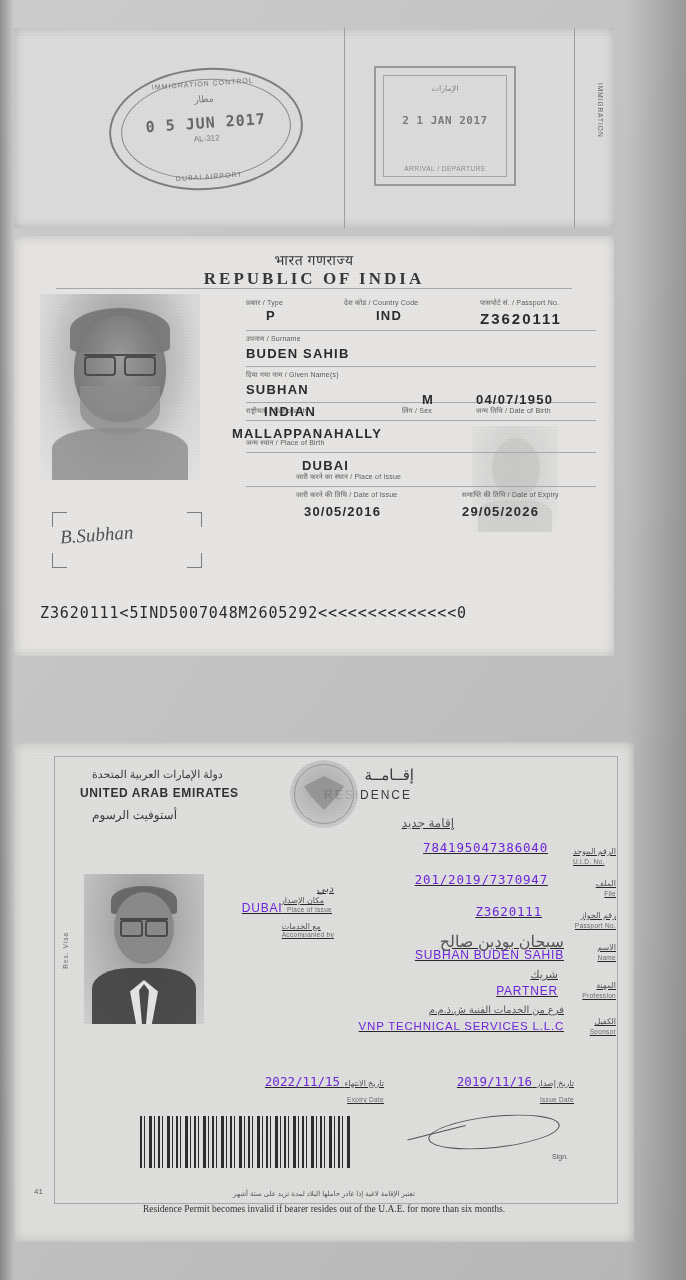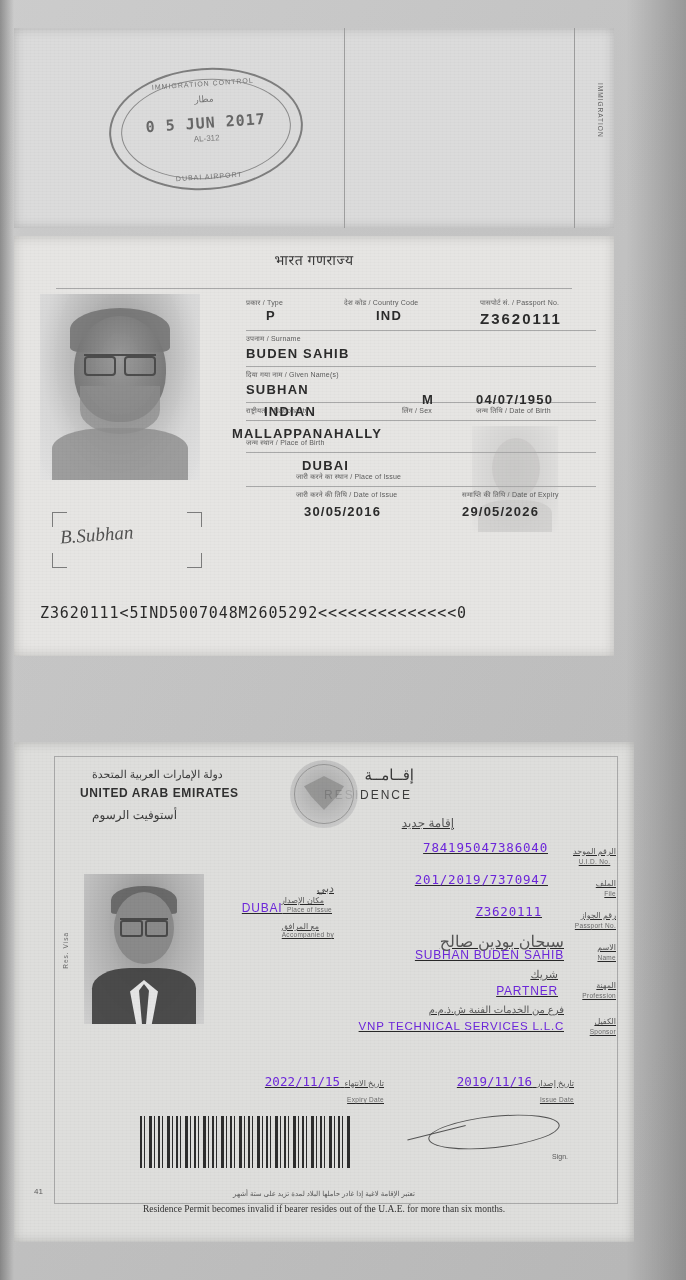--- a/index.html
+++ b/index.html
@@ -342,29 +342,36 @@
 
   <div class="stamp-oval">
     <div class="inner"></div>
     <div class="stamp-top-text">IMMIGRATION CONTROL</div>
     <div class="stamp-arabic">مطار</div>
     <div class="stamp-date">0 5 JUN 2017</div>
     <div class="stamp-sub">AL-312</div>
     <div class="stamp-bot-text">DUBAI AIRPORT</div>
   </div>
 
+  <div class="stamp-rect">
+    <div class="inner"></div>
+    <div class="rar">الإمارات</div>
+    <div class="rdate">2 1 JAN 2017</div>
+    <div class="rbot">ARRIVAL / DEPARTURE</div>
+  </div>
 
   <div class="side-vertical">IMMIGRATION</div>
   <div class="grain"></div>
 </div>
 
 <div class="paper" id="passport">
 
   <div class="hdr">
     <div class="hindi">भारत गणराज्य</div>
+    <div class="eng">REPUBLIC OF INDIA</div>
   </div>
   <div class="rule" style="left:42px;right:42px;top:52px;"></div>
 
   <div class="photo">
     <div class="hair"></div>
       <div class="head"></div>
       <div class="glasses"></div>
     <div class="beard"></div>
       <div class="body"></div>
   </div>
@@ -494,21 +501,21 @@
 
   <div class="v-photo">
     <div class="vhair"></div>
       <div class="vhead"></div>
       <div class="vgl"></div>
     <div class="vsuit"></div>
       <div class="vshirt"></div>
       <div class="vtie"></div>
   </div>
 
-  <div class="vrow" style="right:18px;top:98px;text-align:center;">
+  <div class="vrow" style="right:18px;top:98px;text-align:left;">
     <span class="vlab-ar">الرقم الموحد</span>
     <div class="vlab-en">U.I.D. No.</div>
   </div>
   <div class="vrow" style="right:86px;top:98px;">
     <div class="vval mono">784195047386040</div>
   </div>
 
   <div class="vrow" style="right:18px;top:130px;text-align:right;">
     <span class="vlab-ar">الملف</span>
     <div class="vlab-en">File</div>
@@ -562,21 +569,21 @@
     <div class="vlab-ar">مكان الإصدار</div>
   </div>
   <div class="vrow" style="right:300px;top:140px;">
     <div class="vlab-ar" style="font-size:11px;">دبي</div>
   </div>
   <div class="vrow" style="right:302px;top:156px;">
     <span class="vval">DUBAI</span>
     <span class="vlab-en">Place of Issue</span>
   </div>
   <div class="vrow" style="right:300px;top:180px;">
-    <div class="vlab-ar">مع المرافق</div>
+    <div class="vlab-ar">مع الخدمات</div>
     <div class="vlab-en">Accompanied by</div>
   </div>
 
   <div class="vrow" style="right:250px;top:330px;">
     <span class="vval mono">2022/11/15</span>
     <span class="vlab-ar">تاريخ الانتهاء</span>
   </div>
   <div class="vrow" style="right:250px;top:346px;">
     <span class="vlab-en">Expiry Date</span>
   </div>

